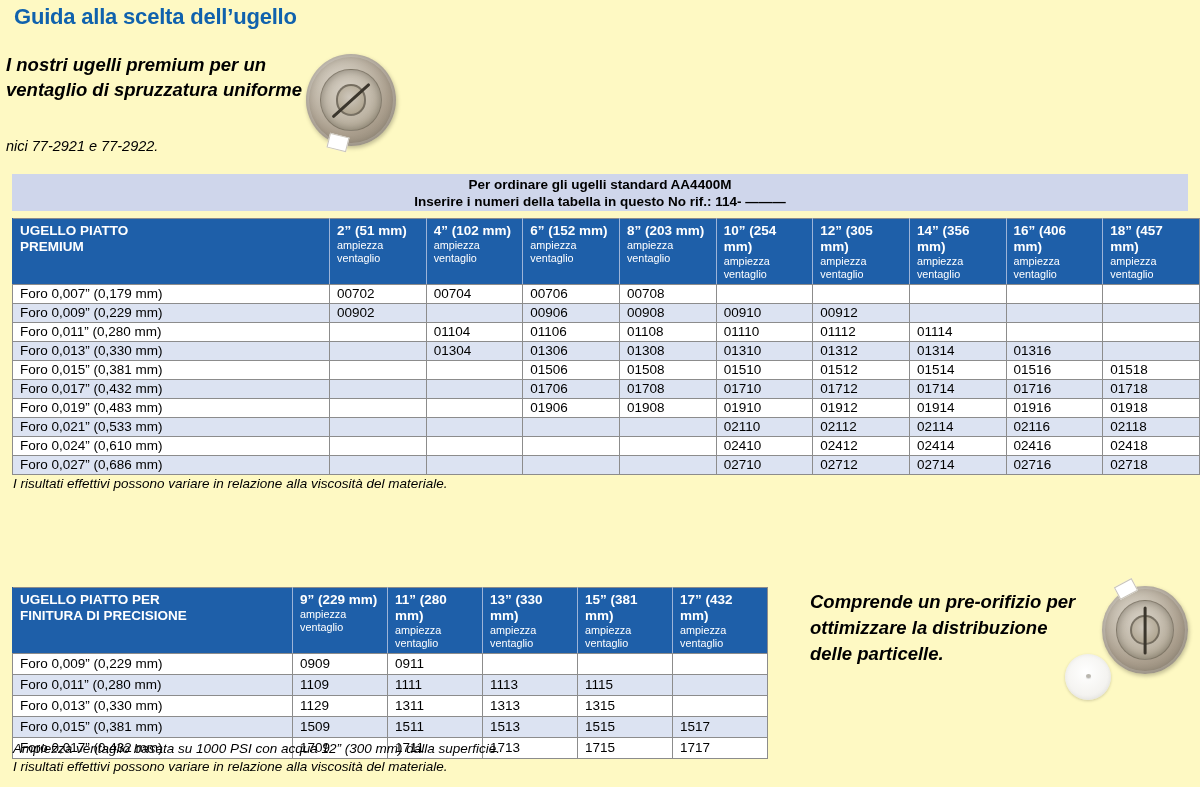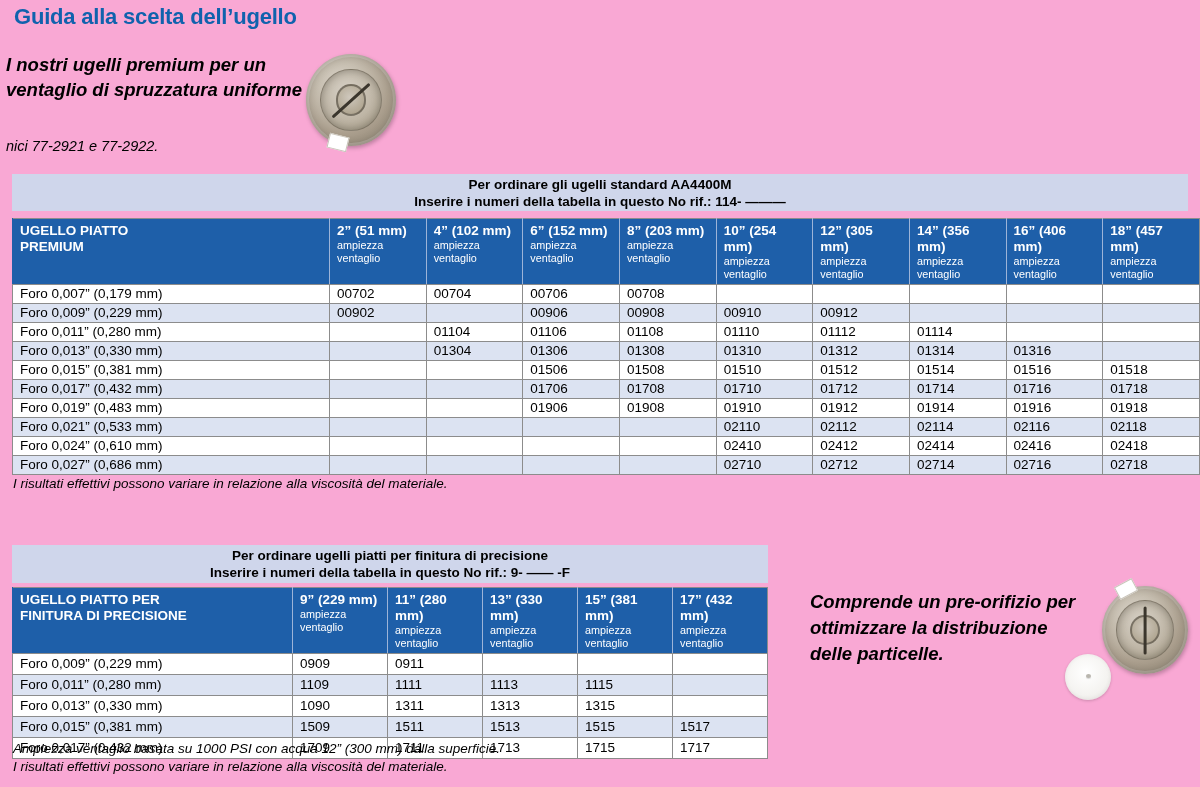--- a/index.html
+++ b/index.html
@@ -1,16 +1,16 @@
 <!DOCTYPE html>
 <html><head>
 <meta charset="utf-8">
 <style>
   html,body{margin:0;padding:0;background:#fff;}
-  .page{position:relative;width:1200px;height:787px;background:#f9a8d4;
+  .page{position:relative;width:1200px;height:787px;background:#fef9c3;
         font-family:"Liberation Sans",sans-serif;color:#000;overflow:hidden;}
 
   
   .page-title{position:absolute;left:14px;top:4px;margin:0;
               font-size:22px;font-weight:bold;color:#1062ad;letter-spacing:-0.2px;}
 
   
   .intro-text{position:absolute;left:6px;top:52px;width:300px;}
   .intro-heading{margin:0;font-size:18.5px;font-weight:bold;font-style:italic;line-height:25px;}
   .intro-note{margin:14px 0 0 0;font-size:14.5px;font-style:italic;line-height:20px;}
@@ -284,24 +284,20 @@
           </tr>
         </tbody>
       </table>
     </div>
 
   <p class="footnote fn1">
     <br>
     <span>I risultati effettivi possono variare in relazione alla viscosità del materiale.</span>
   </p>
 
-  <div class="order-band band-2">
-    <div>Per ordinare ugelli piatti per finitura di precisione</div>
-    <div>Inserire i numeri della tabella in questo No rif.: 9- —— -F</div>
-  </div>
 
   <div class="table-wrap tbl2" id="table2-mount">
       <table class="parts-table">
         <thead>
           <tr>
             <th class="label-col tbl-title">
               <div>UGELLO PIATTO PER</div>
               <div>FINITURA DI PRECISIONE</div>
             </th>
             <th>
@@ -338,21 +334,21 @@
           <tr>
             <td class="label-col">Foro 0,011” (0,280 mm)</td>
             <td>1109</td>
             <td>1111</td>
             <td>1113</td>
             <td>1115</td>
             <td></td>
           </tr>
           <tr>
             <td class="label-col">Foro 0,013” (0,330 mm)</td>
-            <td>1090</td>
+            <td>1129</td>
             <td>1311</td>
             <td>1313</td>
             <td>1315</td>
             <td></td>
           </tr>
           <tr>
             <td class="label-col">Foro 0,015” (0,381 mm)</td>
             <td>1509</td>
             <td>1511</td>
             <td>1513</td>

